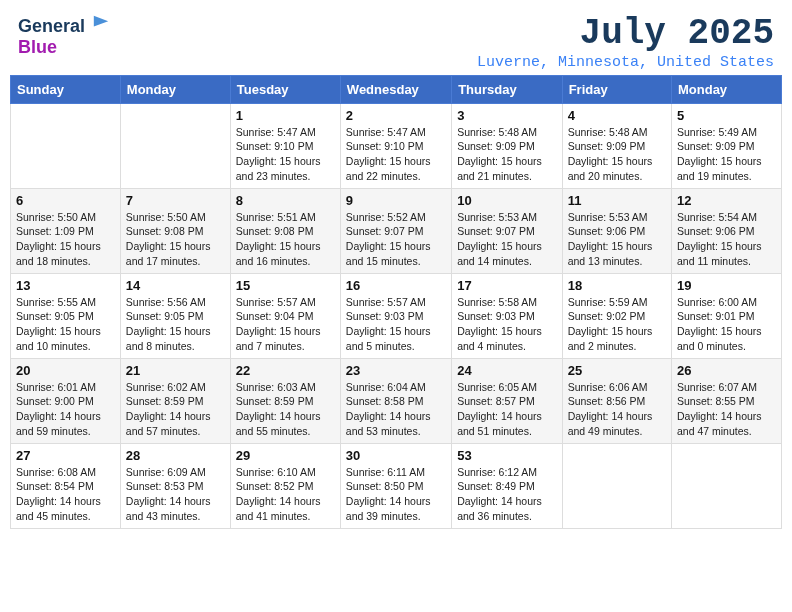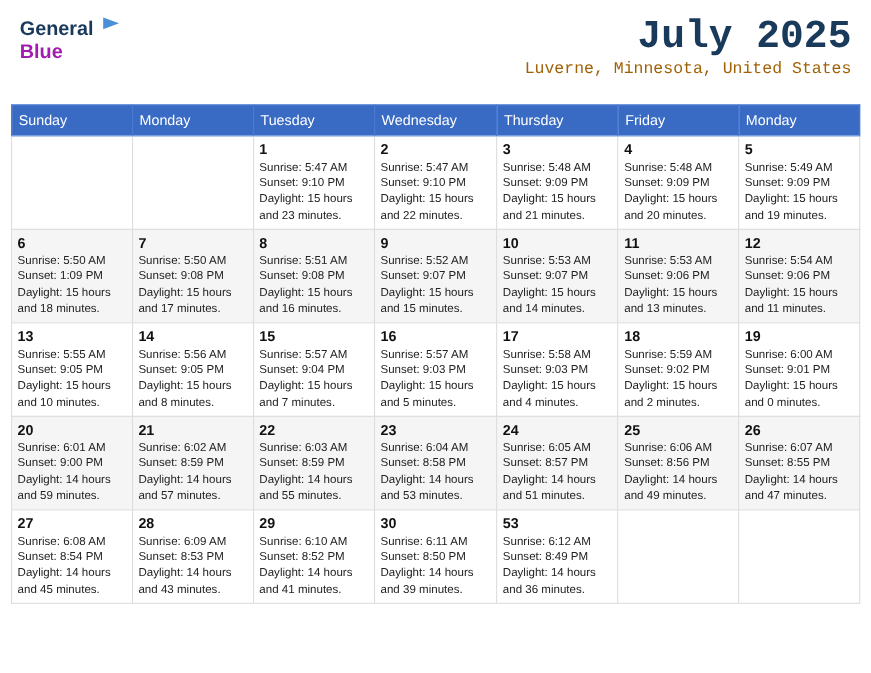--- a/index.html
+++ b/index.html
@@ -7,21 +7,21 @@
       font-family: Arial, sans-serif;
       background: #fff;
       width: 792px;
       min-height: 612px;
       padding: 10px;
     }
     .header {
       display: flex;
       justify-content: space-between;
       align-items: flex-start;
-      margin-bottom: 20px;
+      margin-bottom: 0;
       padding: 4px 8px;
     }
     .logo {
       display: flex;
       align-items: center;
     }
     .logo-text {
       font-size: 18px;
       font-weight: bold;
       color: #1a3a5c;
@@ -37,32 +37,32 @@
       font-family: Liberation Mono, monospace;
     }
     .main-title {
       font-size: 36px;
       font-weight: bold;
       color: #1a3a5c;
       line-height: 1.1;
     }
     .subtitle {
       font-size: 15px;
-      color: #a16207;
+      color: #3b82f6;
     }
     .calendar {
       width: 100%;
       border-collapse: collapse;
       border: 1px solid #ccc;
     }
     .calendar th {
       background-color: #3a6bc4;
       color: #fff;
       font-size: 13px;
-      font-weight: normal;
+      font-weight: bold;
       text-align: left;
       padding: 6px 6px;
       border: 1px solid #4a7bd4;
     }
     .calendar td {
       vertical-align: top;
       border: 1px solid #ddd;
       padding: 4px 5px;
       width: 113px;
       min-height: 80px;

